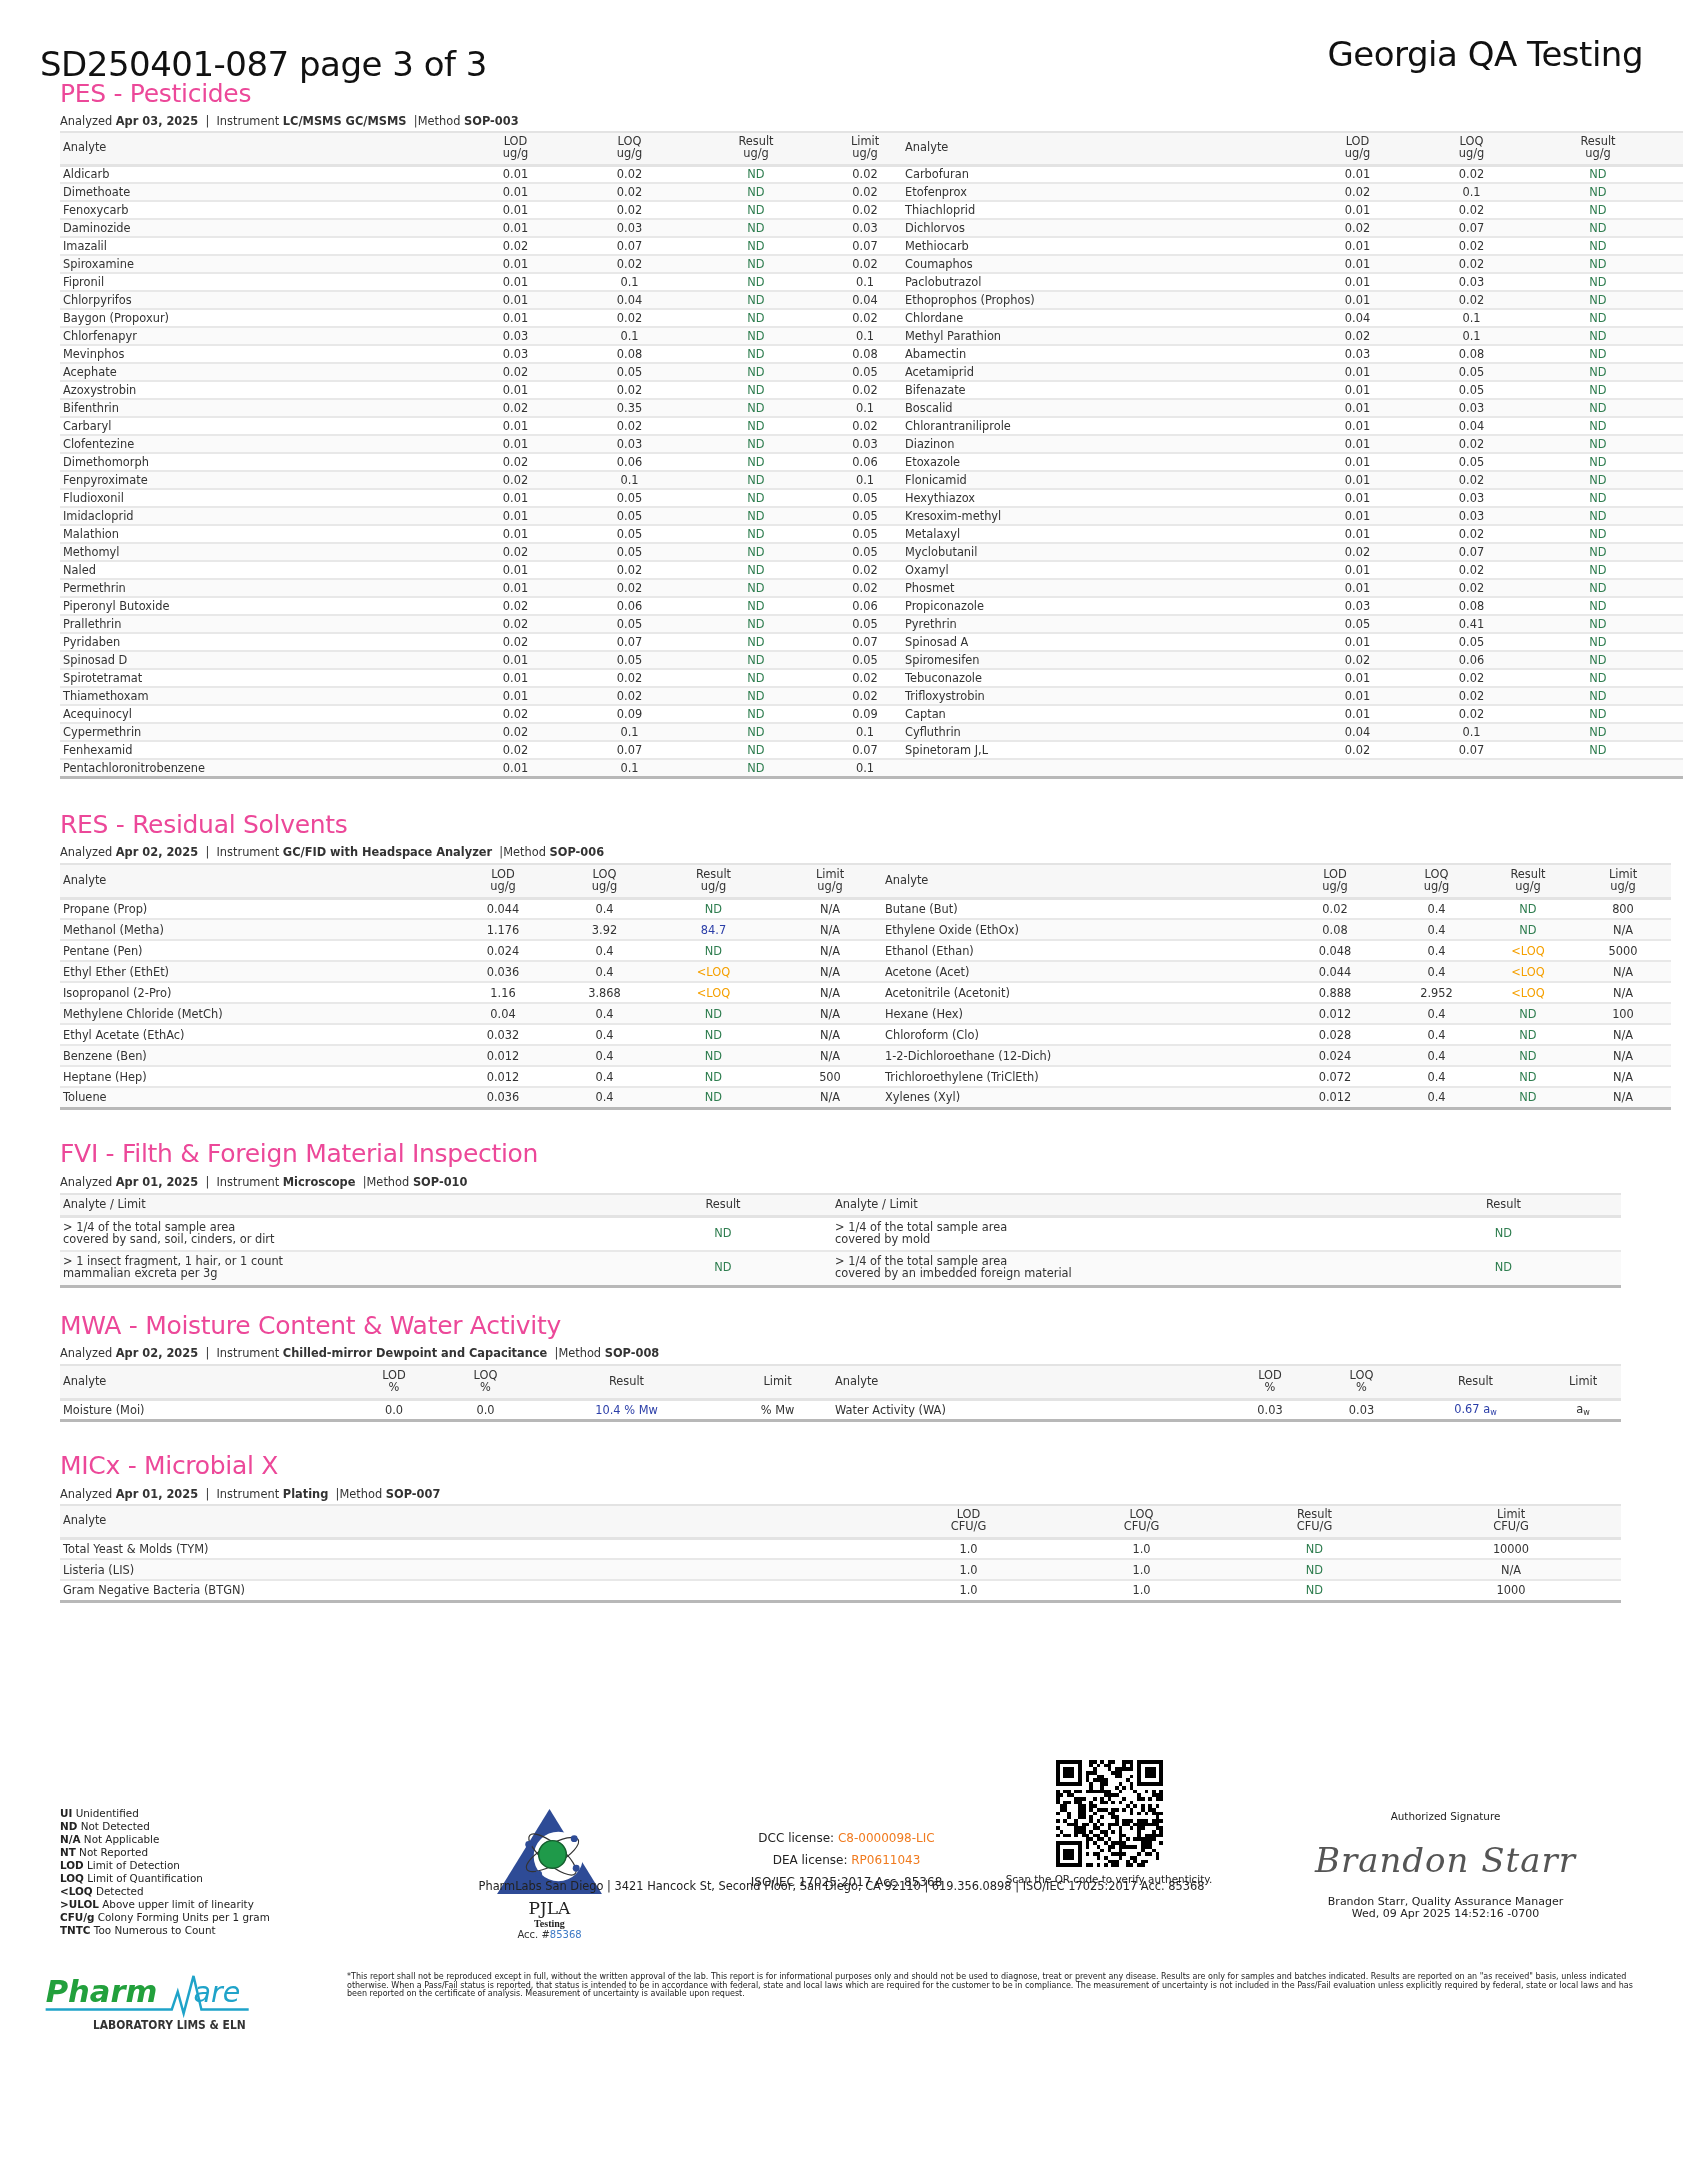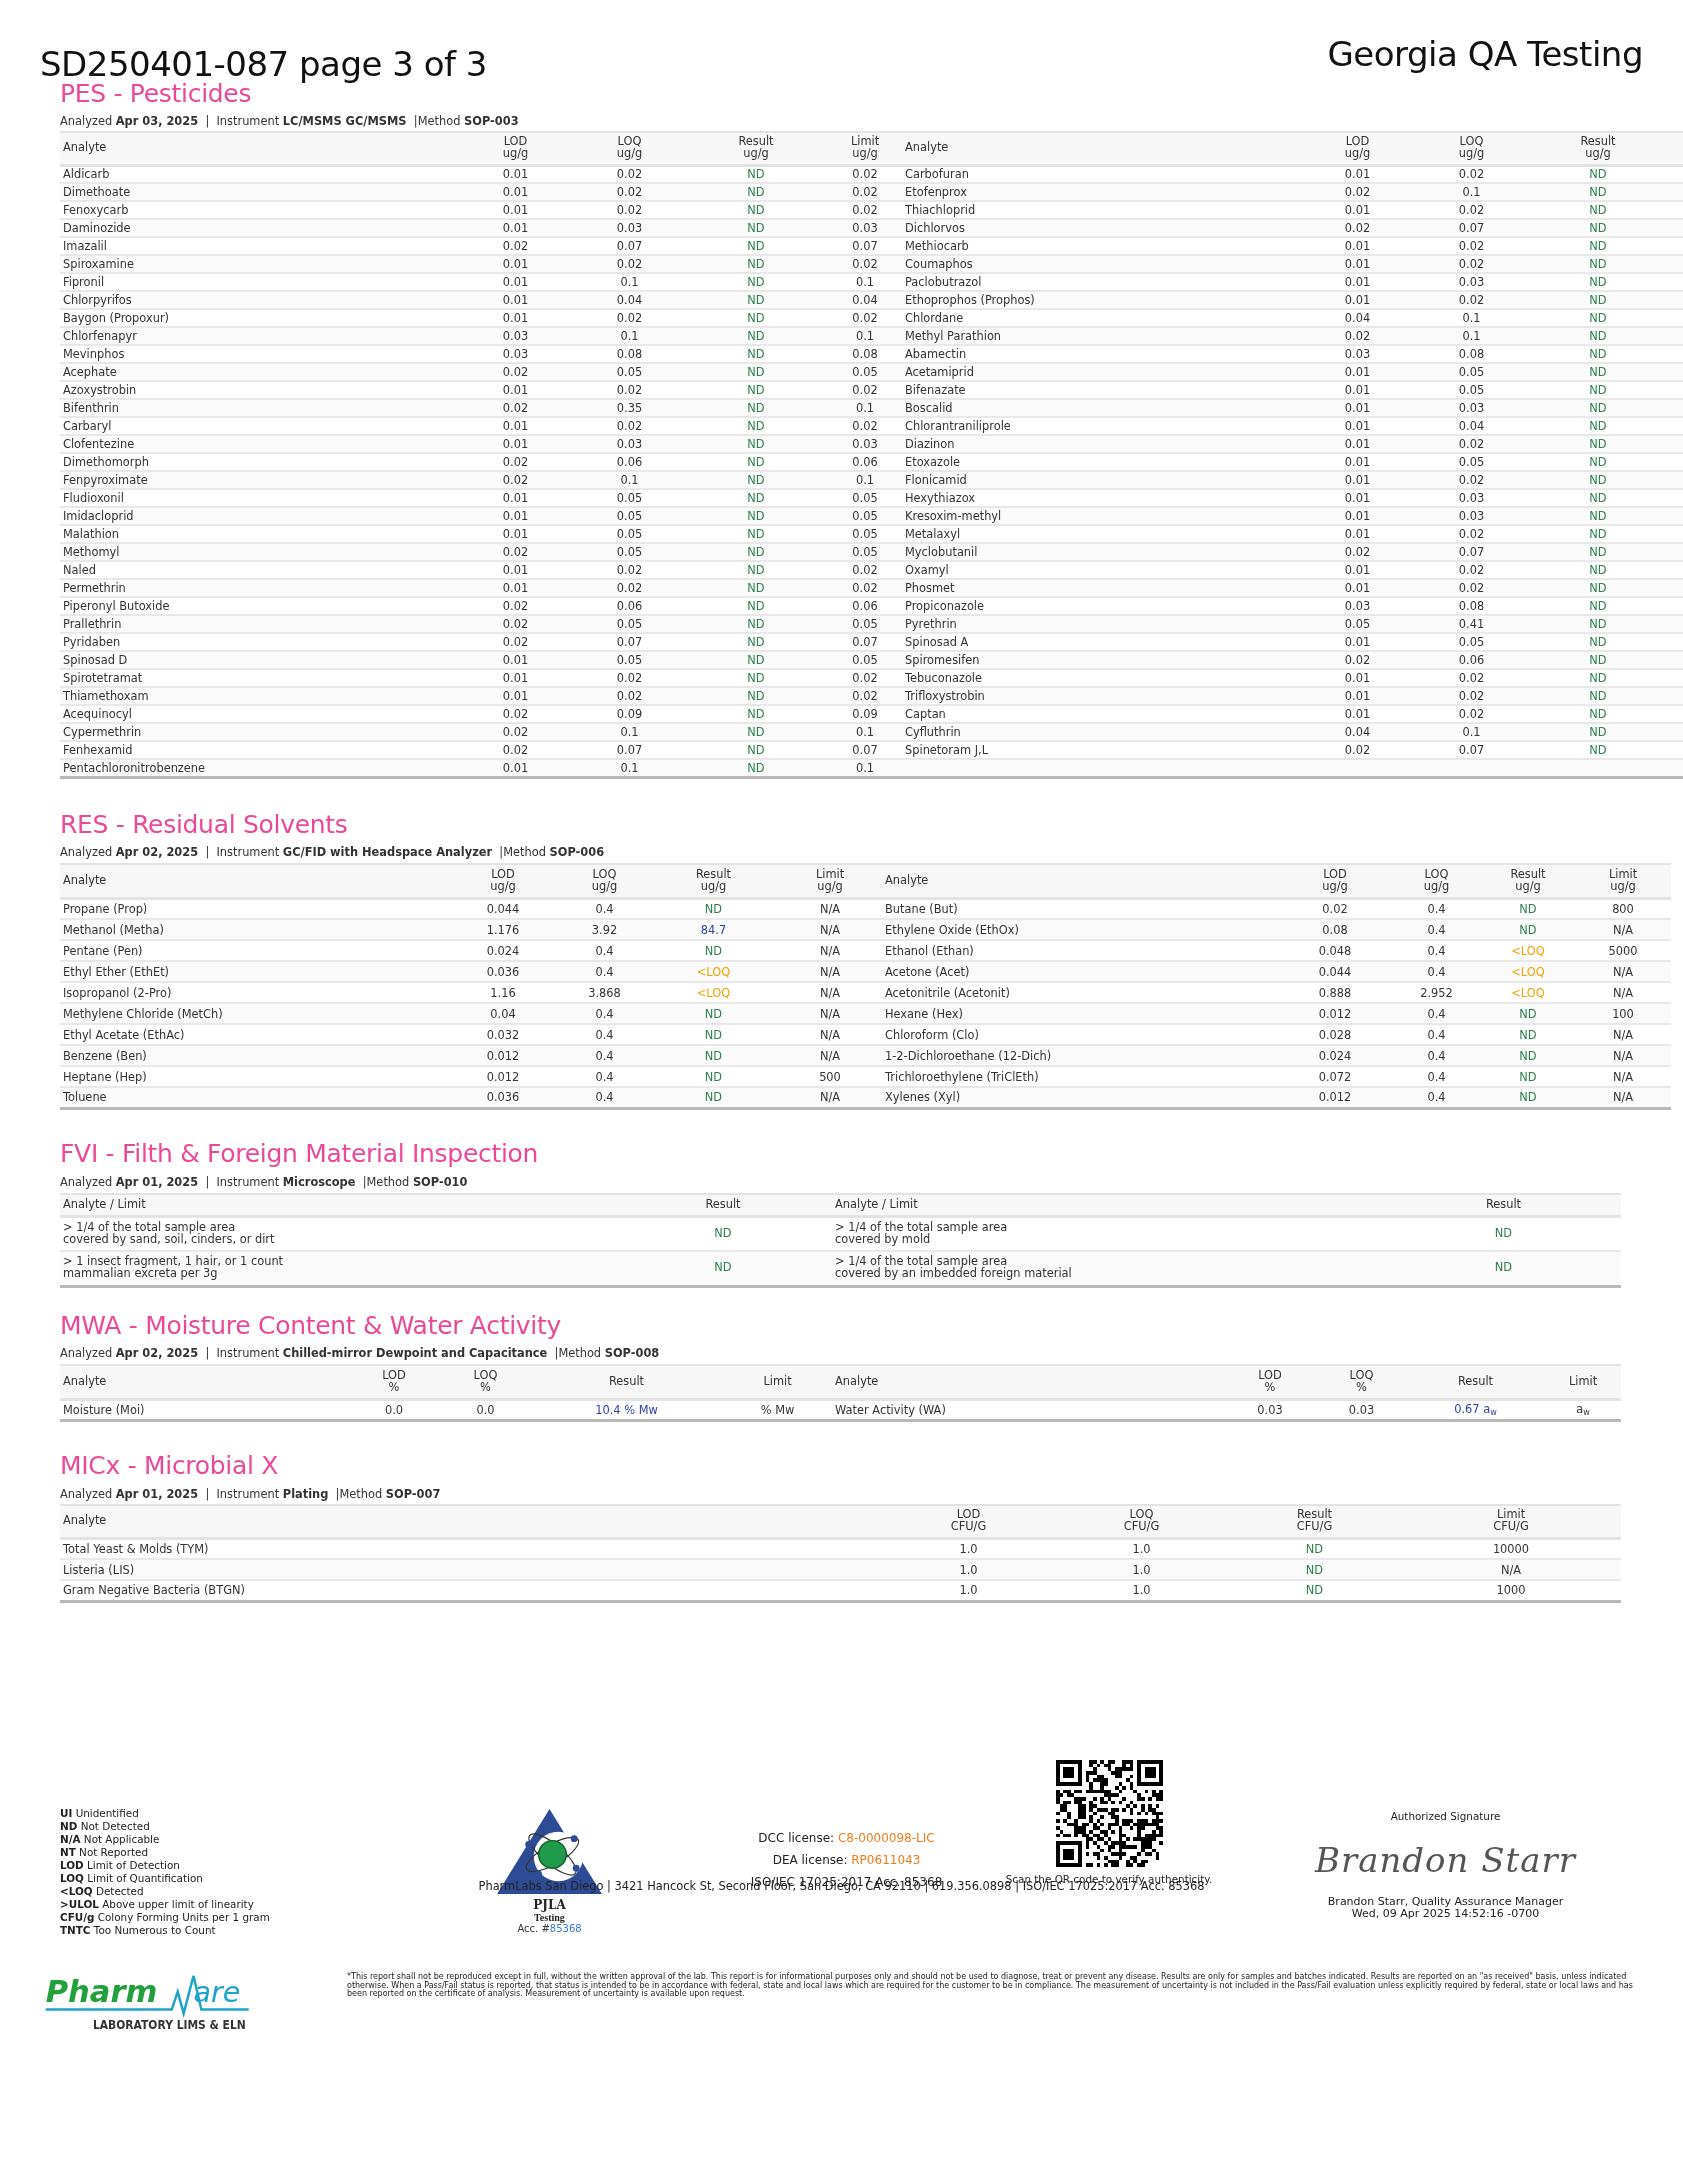--- a/index.html
+++ b/index.html
@@ -30,21 +30,21 @@
   .fvi-table td { height: 35px; line-height: 1.05; }
   .mwa-table th { height: 34px; }
   .mwa-table td { height: 21px; }
   .mic-table th { height: 33px; }
   .mic-table td { height: 21px; }
   sub.w { font-size: 8px; vertical-align: -2px; }
 
   .legend { left: 60px; top: 1807px; font-size: 10.4px; line-height: 13px; color: #222; }
   .legend div b { font-weight: bold; }
   .pjla { left: 495px; top: 1807px; width: 109px; height: 129px; text-align: center; }
-  .pjla .name { font-family: "DejaVu Serif", serif; font-weight: bold; font-size: 12px; color: #222; margin-top: -2px; }
+  .pjla .name { font-family: "DejaVu Serif", serif; font-weight: normal; font-size: 17px; color: #222; margin-top: -2px; }
   .pjla .sub { font-family: Liberation Serif, serif; font-weight: bold; font-size: 10px; color: #222; }
   .pjla .acc { font-size: 10px; color: #333; }
   .pjla .acc span { color: #3b78c4; }
   .licenses { left: 713px; top: 1827px; width: 267px; text-align: center; font-size: 12px; line-height: 22px; color: #222; }
   .licenses .orange { color: #f07a1e; }
   .qr-wrap { left: 990px; top: 1760px; width: 238px; text-align: center; }
   .qr { width: 107px; height: 107px; margin: 0 auto; }
   .qr-caption { font-size: 10.4px; color: #222; margin-top: 2px; }
   .sig { left: 1277px; top: 1810px; width: 337px; text-align: center; color: #222; }
   .sig .label { font-size: 10.4px; }

